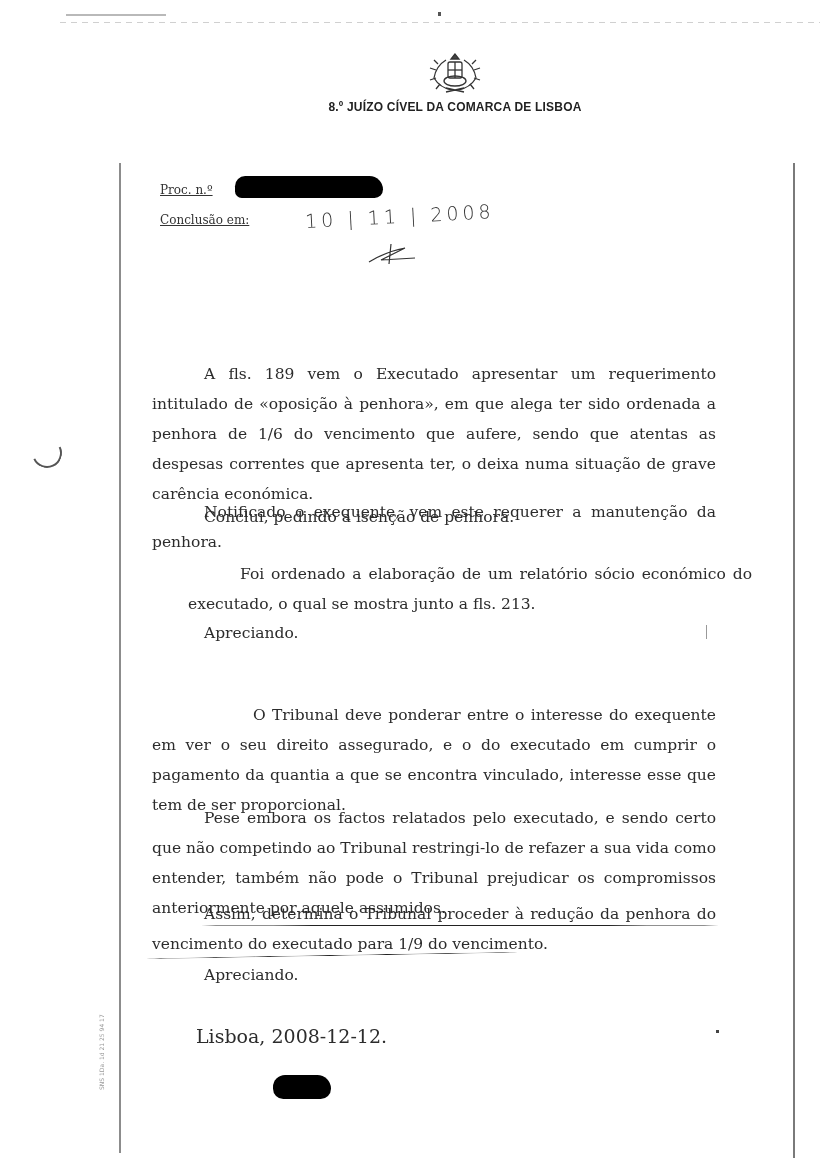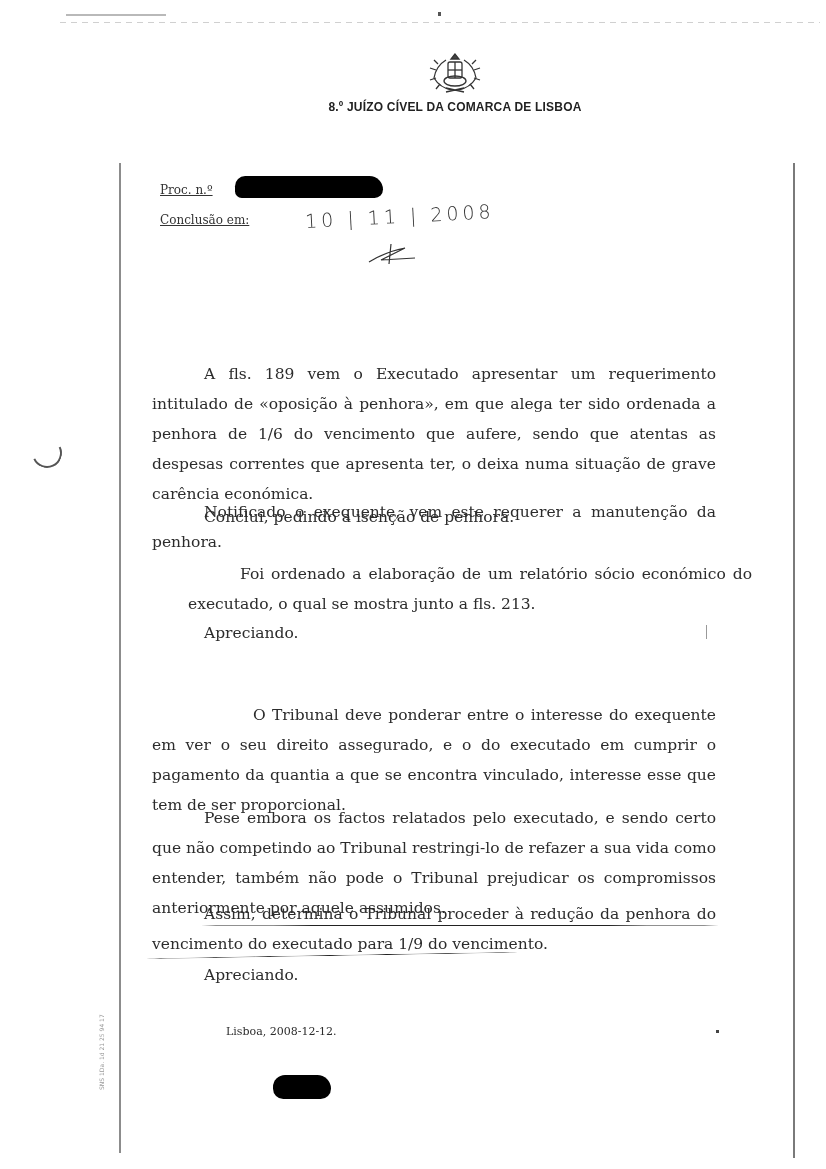--- a/index.html
+++ b/index.html
@@ -40,21 +40,21 @@
   }
   .initials { position:absolute; left:365px; top:238px; width:60px; height:30px; }
 
   .body-text { position:absolute; left:152px; width:564px; font-size:15.5px; line-height:30px; color:#2c2c2c; }
   .para { margin:0; text-align: justify; }
   .para.indent { text-indent: 52px; }
   .para.deep-indent { text-indent: 101px; }
 
   .underline-mark { position:absolute; height:0; border-top: 1.6px solid #222; border-radius: 50%; }
 
-  .signature-line { position:absolute; left:196px; top:1025px; font-size:11px; color:#2c2c2c;margin-left:30px; }
+  .signature-line { position:absolute; left:196px; top:1025px; font-size:19px; color:#2c2c2c; }
   .speck { position:absolute; background:#999; }
   .swirl { position:absolute; left:32px; top:438px; width:26px; height:26px; border:2px solid #666; border-color: transparent #555 #555 transparent; border-radius:50%; transform: rotate(20deg); }
 </style>
 </head>
 <body>
 
 <div class="scan-top">
   <div class="dash1"></div>
     <div class="dash2"></div>
     <div class="dot"></div>

